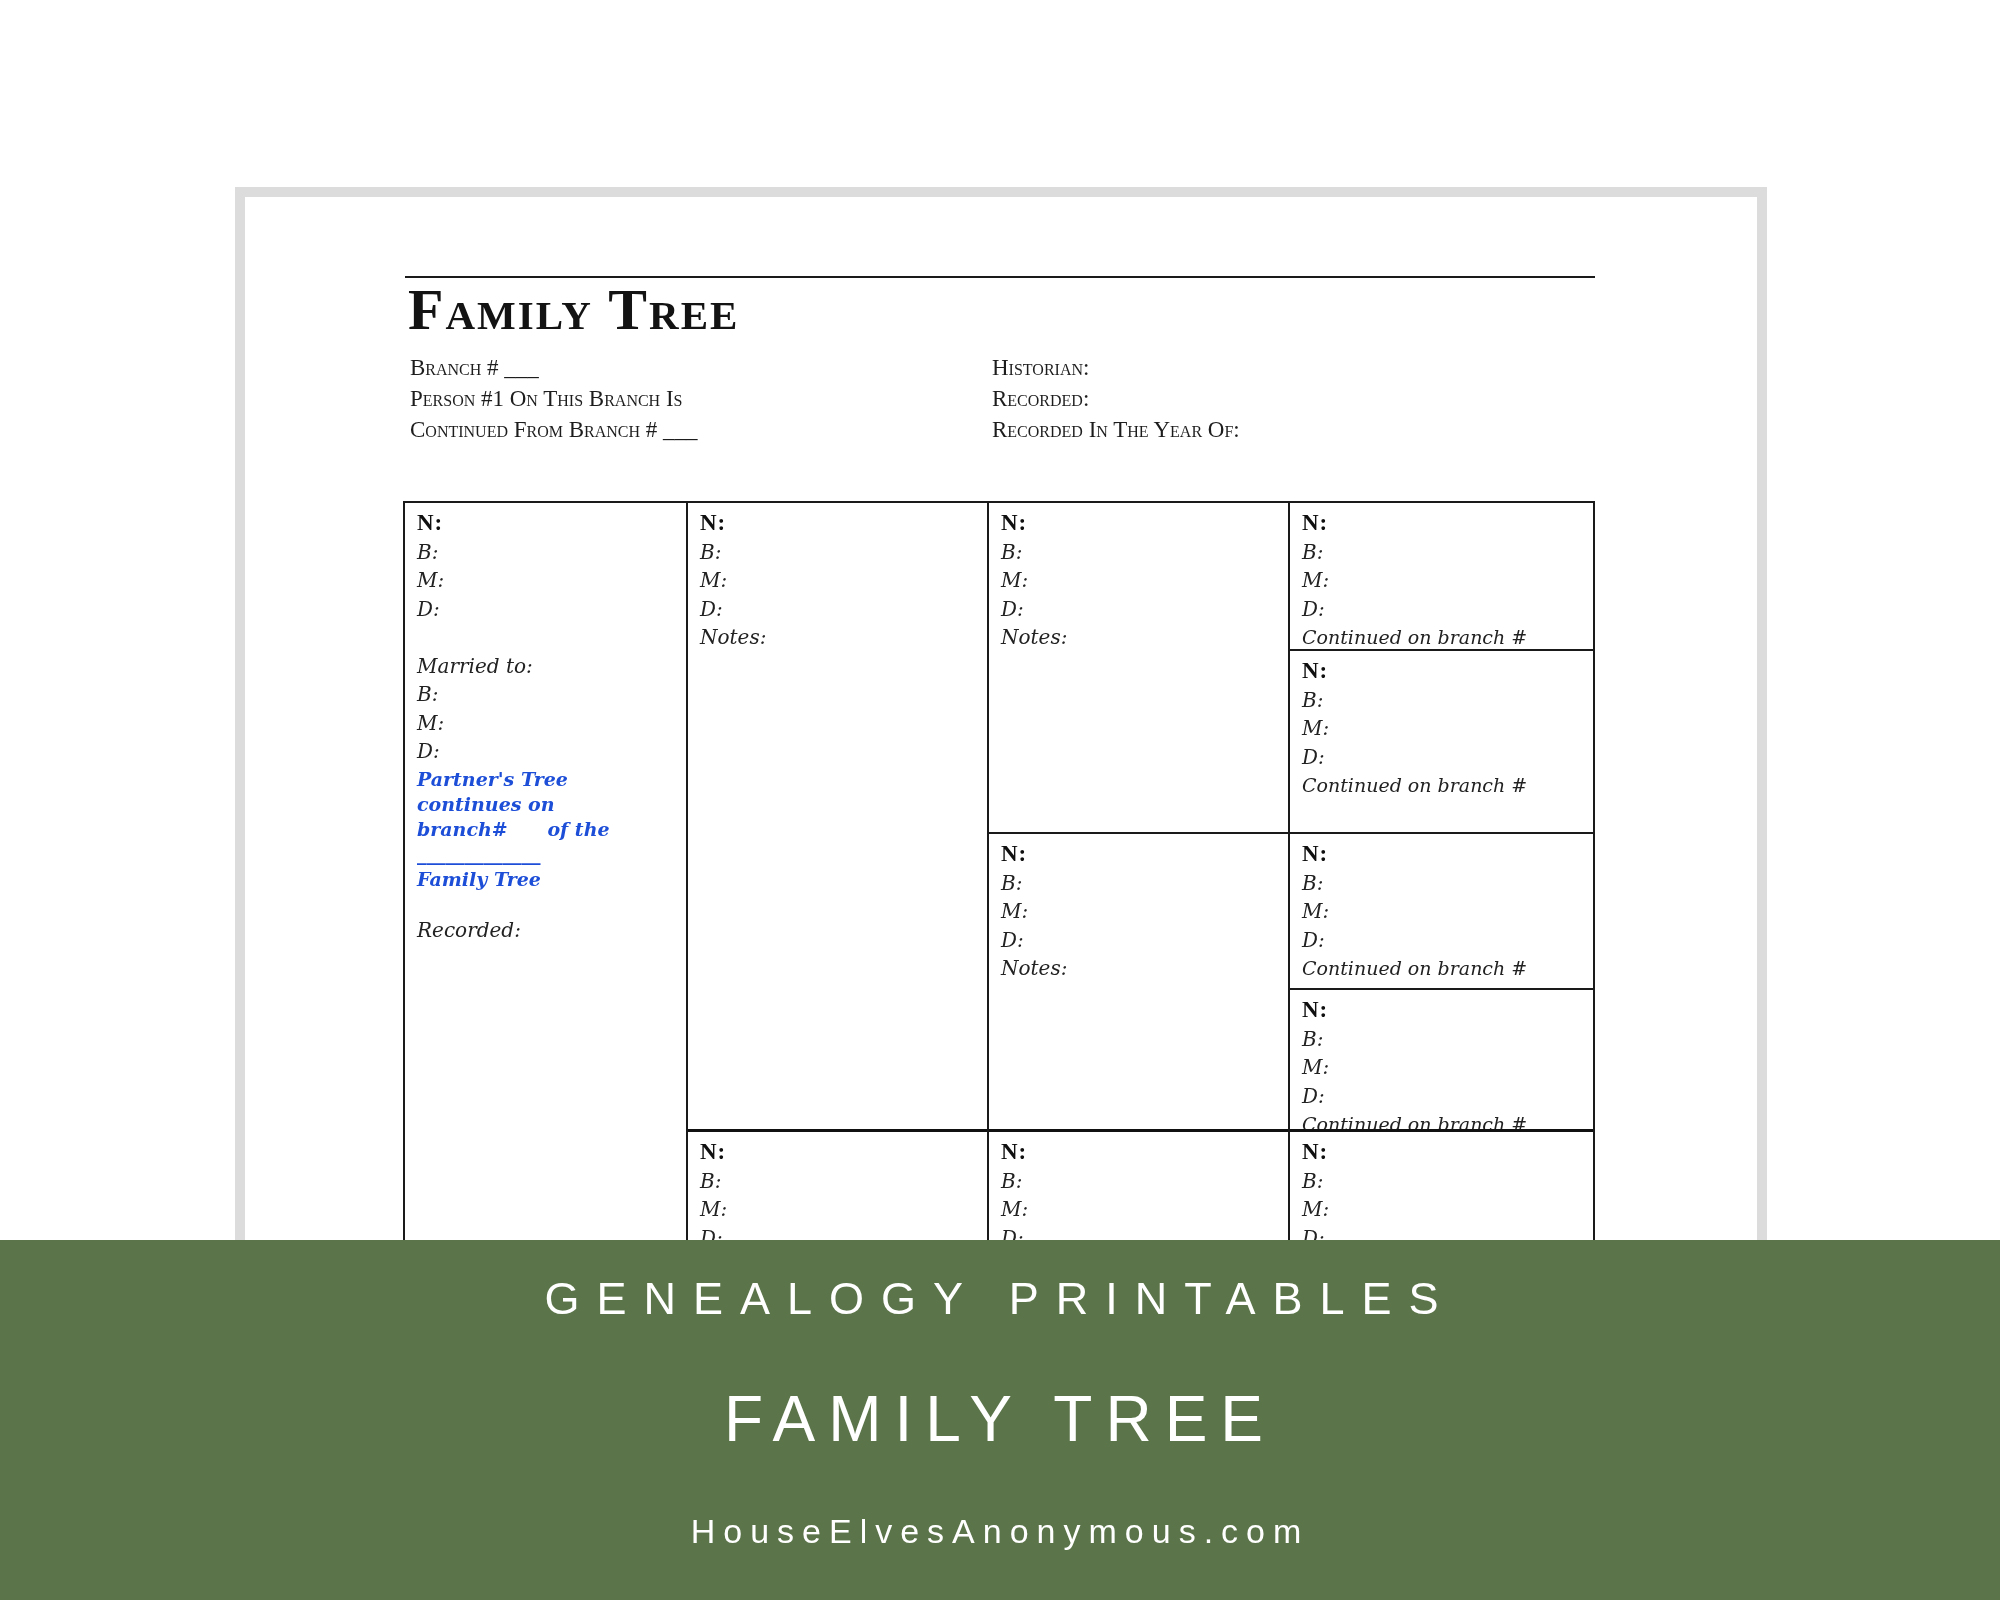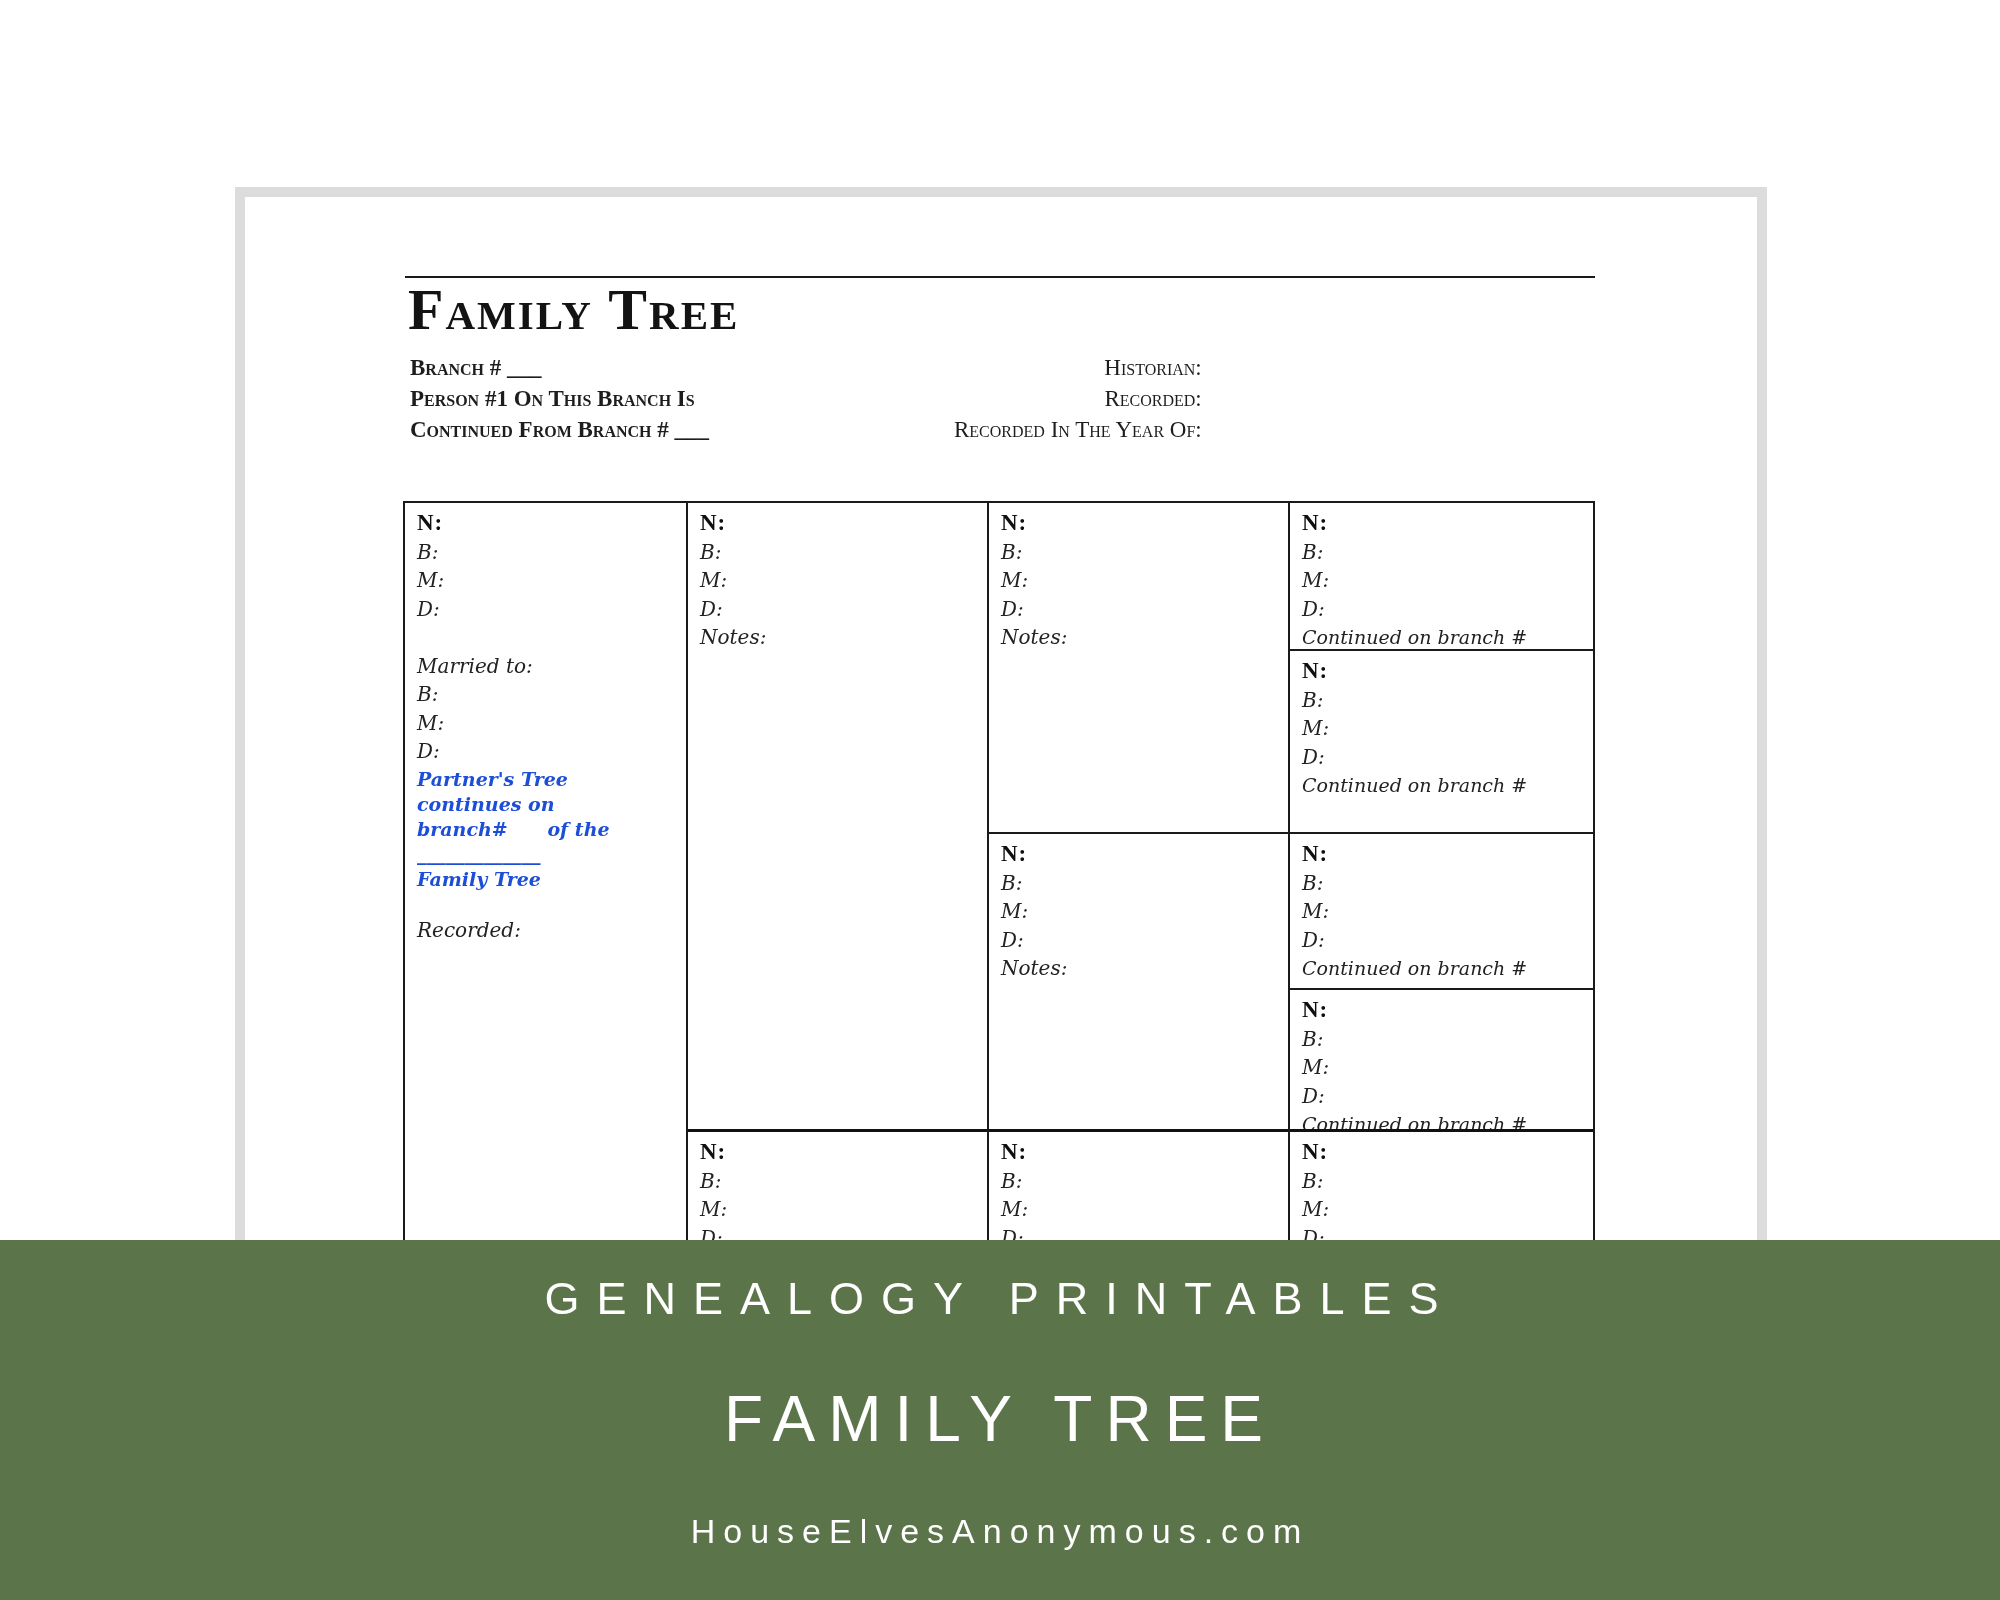--- a/index.html
+++ b/index.html
@@ -15,22 +15,22 @@
   }
   .title-rule {
     position:absolute; left:160px; top:79px; width:1190px; height:0;
     border-top:2px solid #1a1a1a;
   }
   .page-title {
     position:absolute; left:163px; top:84px; margin:0;
     font-size:58px; line-height:58px; font-weight:bold;
     font-variant:small-caps; letter-spacing:2px; color:#131313;
   }
-  .meta-left  { position:absolute; left:165px; top:155px;font-weight:bold; }
-  .meta-right { position:absolute; left:709px; top:155px;text-align:right; }
+  .meta-left  { position:absolute; left:165px; top:155px; }
+  .meta-right { position:absolute; left:747px; top:155px; }
   .meta-line  { font-size:23px; line-height:31px; font-variant:small-caps; color:#1d1d1d; }
 
   
   .tree-table {
     position:absolute; left:158px; top:304px; width:1192px; height:1099px;
     border:2px solid #1a1a1a; border-bottom:none; box-sizing:border-box;
   }
   .tcol { position:absolute; top:0; bottom:0; box-sizing:border-box; }
   .tcol-1 { left:0;     width:281px; }
   .tcol-2 { left:281px; width:301px; border-left:2px solid #1a1a1a; }

